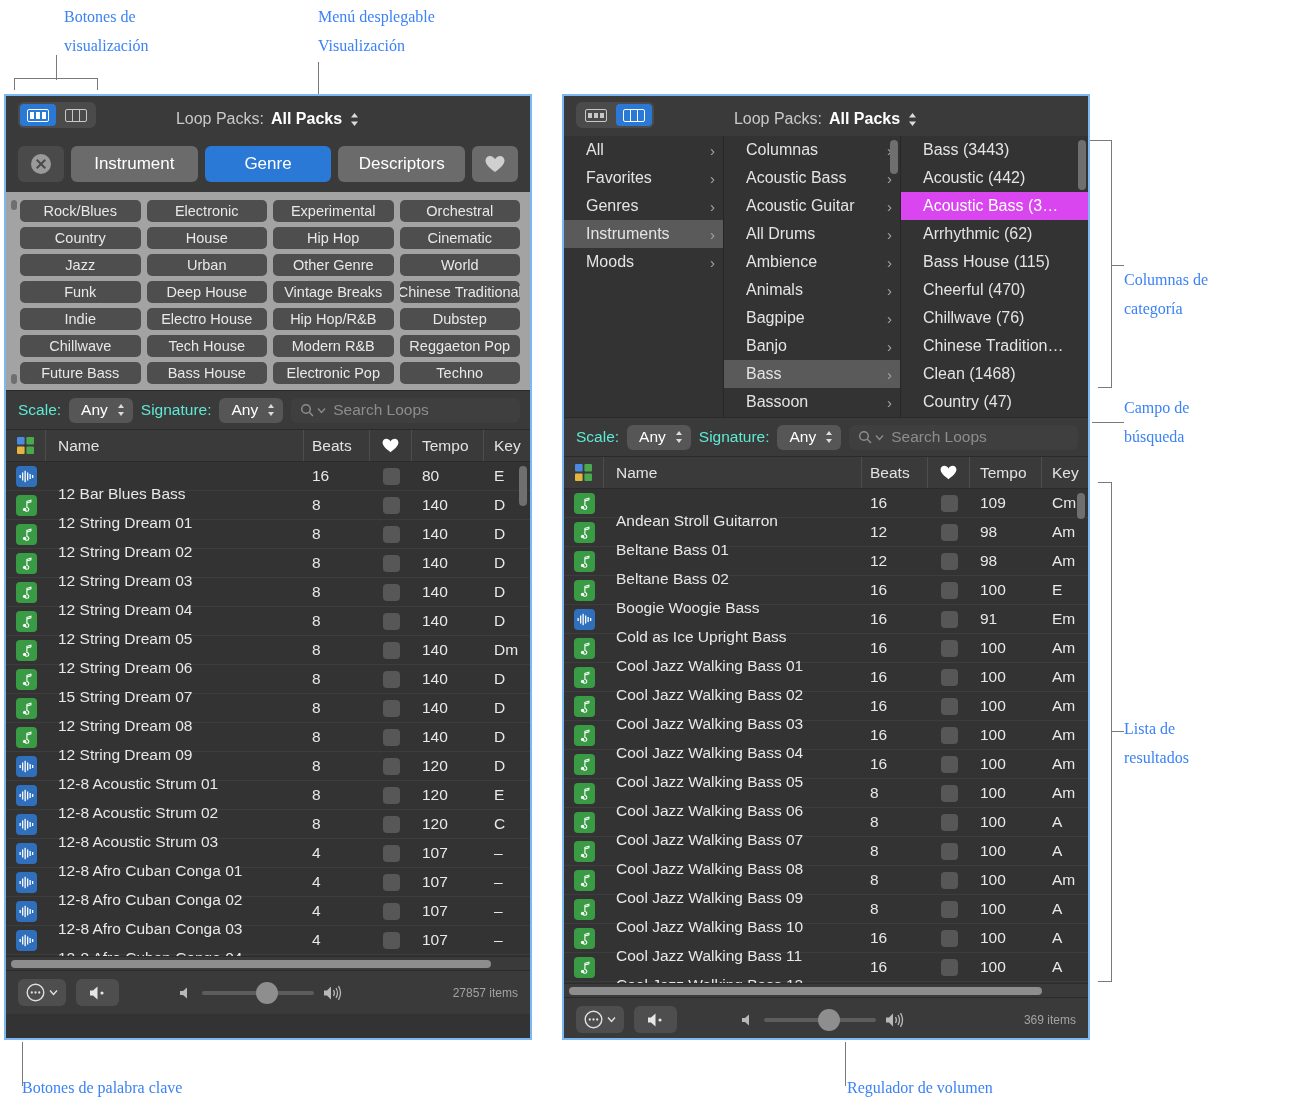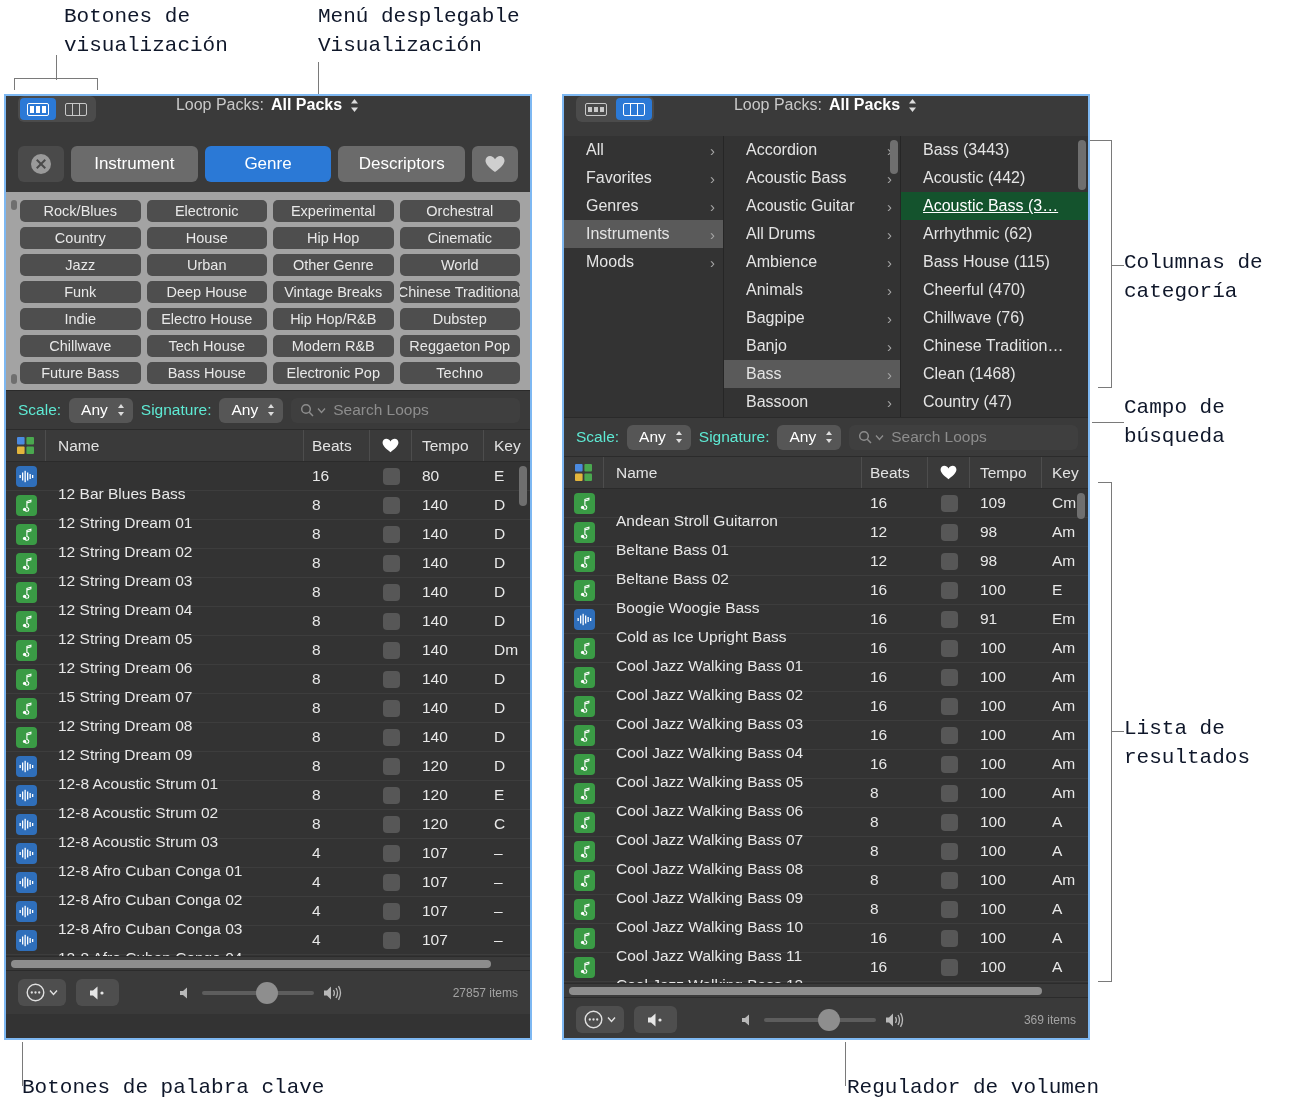--- a/index.html
+++ b/index.html
@@ -7,24 +7,24 @@
     width: 1306px; height: 1112px;
     background: #ffffff;
     font-family: "Liberation Sans", sans-serif;
     overflow: hidden;
   }
   #root { position: relative; width: 1306px; height: 1112px; }
 
   
   .callout {
     position: absolute;
-    color: #0f172a;
-    font-size: 21px;
+    color: #3b82f6;
+    font-size: 16px;
     line-height: 29px;
-    font-family: Liberation Mono, monospace;
+    font-family: Liberation Serif, serif;
     white-space: pre-line;
   }
   .leader { position: absolute; background: #7a7a7a; }
   .leader-v { width: 1px; }
   .leader-h { height: 1px; }
   .bracket {
     position: absolute;
     border: 1px solid #7a7a7a;
   }
 
@@ -36,22 +36,22 @@
     overflow: hidden;
   }
   #win-left  { left: 4px;   top: 94px; width: 528px; height: 946px; }
   #win-right { left: 562px; top: 94px; width: 528px; height: 946px; }
 
   
   .toolbar {
     height: 40px;
     background: #3a3a3a;
     display: flex;
-    align-items: flex-start;
-    padding: 0 12px;
+    align-items: flex-end;
+    padding: 8px 12px;
     position: relative;
   }
   .viewbtns { display: flex; gap: 2px; background: #4b4b4b; border-radius: 6px; padding: 2px; }
   .viewbtn {
     width: 36px; height: 22px;
     border-radius: 4px;
     display: flex; align-items: center; justify-content: center;
     background: transparent;
   }
   .viewbtn.active { background: #2b79d6; }
@@ -146,21 +146,21 @@
   #bcol3 { width: 186px; }
   .brow {
     height: 28px;
     display: flex; align-items: center;
     padding: 0 8px 0 22px;
     color: #e4e4e4; font-size: 16px;
     white-space: nowrap;
   }
   .brow .txt { flex: 1; overflow: hidden; }
   .brow.hl { background: #5a5a5a; }
-  .brow.sel { background: #14532d; color: #ffffff; text-decoration: underline; }
+  .brow.sel { background: #d946ef; color: #ffffff; }
   .chev { width: 12px; color: #a6a6a6; font-size: 15px; text-align: right; }
   .colscroll {
     position: absolute; right: 2px; top: 4px; width: 8px; border-radius: 4px;
     background: #6f6f6f;
   }
 
   
   .filterbar {
     height: 39px;
     background: #3a3a3a;
@@ -816,21 +816,21 @@
             <span class="chev">›</span>
           </div>
           <div class="brow">
             <span class="txt">Moods</span>
             <span class="chev">›</span>
           </div>
         </div>
       <div class="bcol" id="bcol2">
         <div class="colscroll" style="top:4px; height:34px;"></div>
       <div class="brow">
-            <span class="txt">Accordion</span>
+            <span class="txt">Columnas</span>
             <span class="chev">›</span>
           </div>
           <div class="brow">
             <span class="txt">Acoustic Bass</span>
             <span class="chev">›</span>
           </div>
           <div class="brow">
             <span class="txt">Acoustic Guitar</span>
             <span class="chev">›</span>
           </div>
@@ -1284,21 +1284,21 @@
           <path d="M15.5 1.2 Q19.5 8 15.5 14.8" fill="none" stroke="#b8b8b8" stroke-width="1.3"></path>
         </svg>
       </div>
       <div class="items-count">369 items</div>
     </div>
   </div>
 
   <div class="bracket" style="left:1098px; top:140px; width:14px; height:248px; border-left:none;"></div>
   <div class="leader leader-h" style="left:1090px; top:140px; width:10px;"></div>
   <div class="leader leader-h" style="left:1112px; top:265px; width:12px;"></div>
-  <div class="callout" style="left:1124px; top:248px;">Columnas de
+  <div class="callout" style="left:1124px; top:265px;">Columnas de
 categoría</div>
 
   <div class="leader leader-h" style="left:1092px; top:422px; width:32px;"></div>
   <div class="callout" style="left:1124px; top:393px;">Campo de
 búsqueda</div>
 
   <div class="bracket" style="left:1098px; top:482px; width:14px; height:500px; border-left:none;"></div>
   <div class="leader leader-h" style="left:1112px; top:731px; width:12px;"></div>
   <div class="callout" style="left:1124px; top:714px;">Lista de
 resultados</div>

